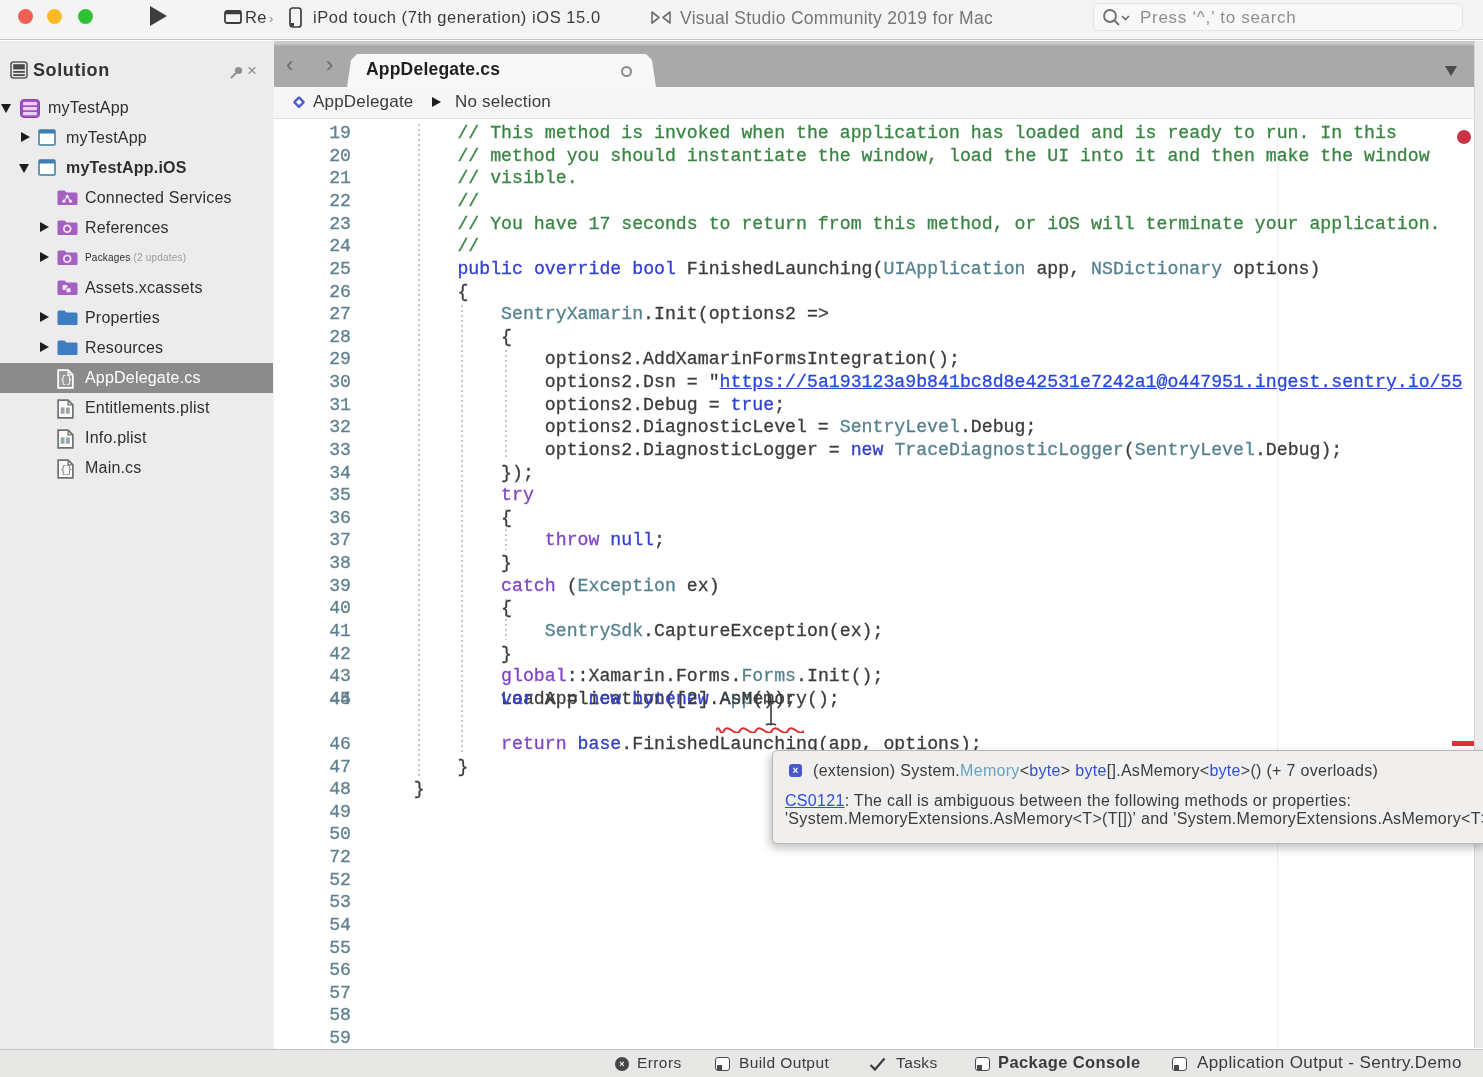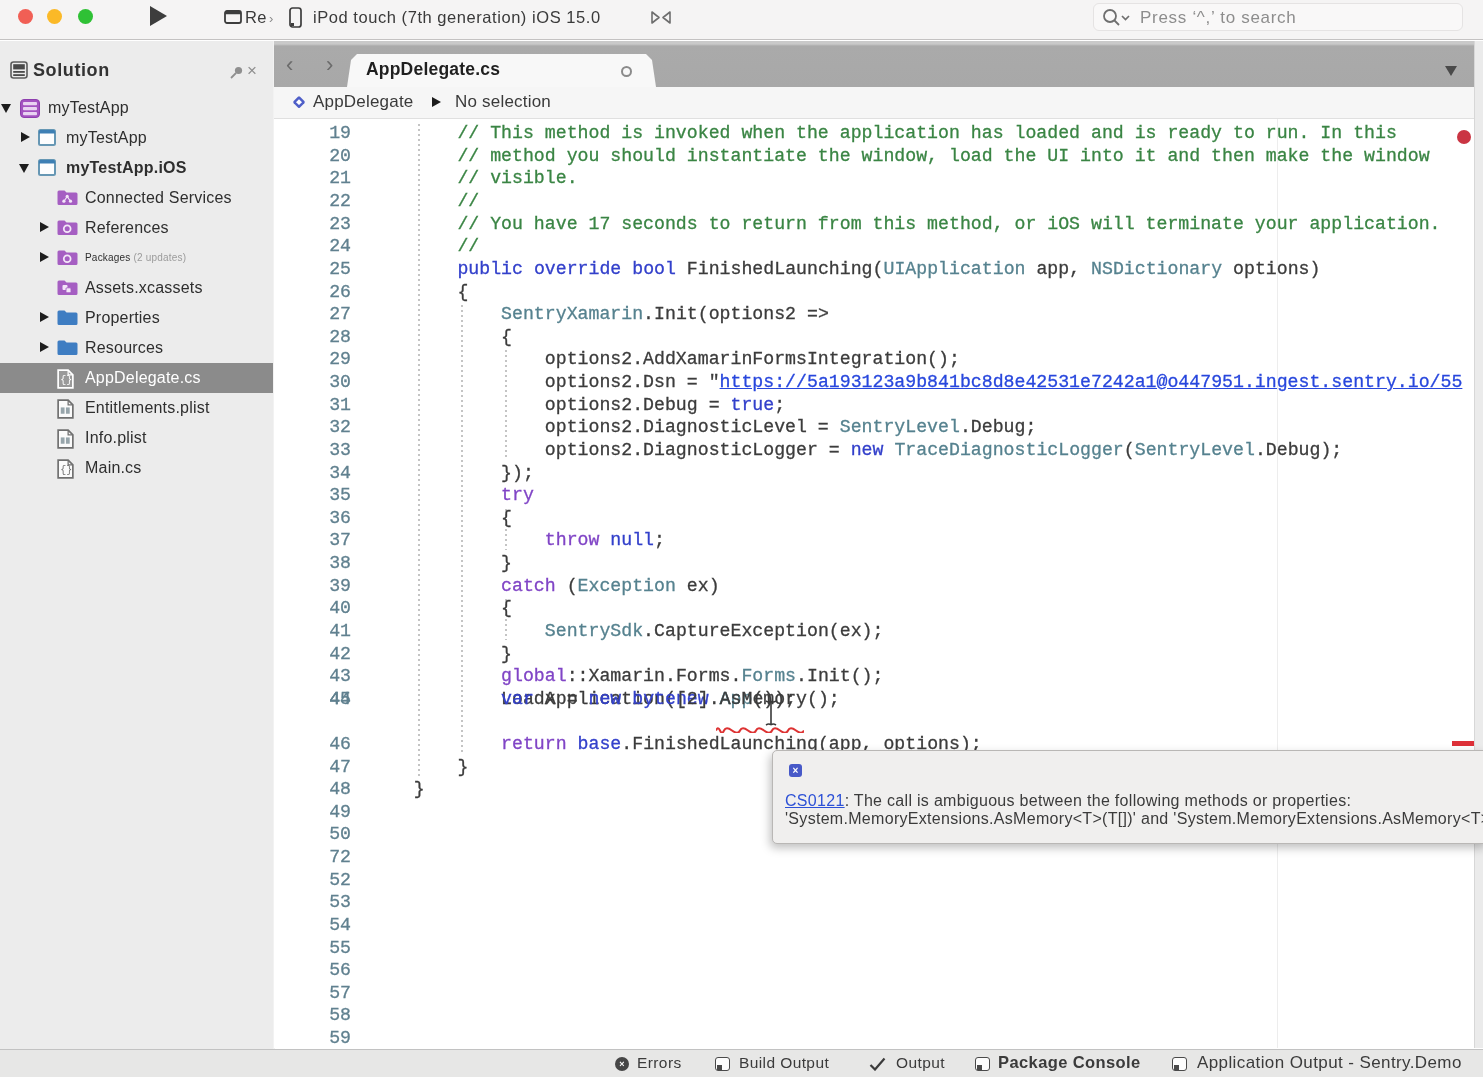--- a/index.html
+++ b/index.html
@@ -66,20 +66,21 @@
   <div class="tbtxt" style="left:245px">Re</div>
   <div class="tbtxt" style="left:269px;color:#8a8a8a;font-size:13px;top:11px">›</div>
   <svg class="abs" style="left:289px;top:7px" width="13" height="21" viewBox="0 0 13 21">
       <rect x="1" y="1" width="11" height="19" rx="2.5" fill="none" stroke="#3d3d3d" stroke-width="1.7"></rect>
       <rect x="2" y="16" width="3" height="3" fill="#3d3d3d"></rect>
     </svg>
   <div class="tbtxt" style="left:313px;letter-spacing:0.55px">iPod touch (7th generation) iOS 15.0</div>
   <svg class="abs" style="left:650px;top:10px" width="22" height="15" viewBox="0 0 22 15">
       <path d="M2 2 L9 7.5 L2 13 Z M20 2 L13 7.5 L20 13 Z" fill="none" stroke="#6e6e6e" stroke-width="1.6" stroke-linejoin="round"></path>
     </svg>
+  <div class="tbtxt" style="left:680px;color:#757575;font-size:17.5px">Visual Studio Community 2019 for Mac</div>
   <div class="abs" style="left:1093px;top:3px;width:370px;height:28px;background:#f9f8f8;border:1px solid #e5e3e3;border-radius:6px"></div>
   <svg class="abs" style="left:1102px;top:8px" width="30" height="19" viewBox="0 0 30 19">
       <circle cx="8" cy="8" r="6" fill="none" stroke="#6f6f6f" stroke-width="1.8"></circle>
       <path d="M12.5 12.5 L17 17" stroke="#6f6f6f" stroke-width="1.8"></path>
       <path d="M20 8 L23.5 11.5 L27 8" fill="none" stroke="#6f6f6f" stroke-width="1.7"></path>
     </svg>
   <div class="tbtxt" style="left:1140px;color:#8d8d8d;font-size:17px;letter-spacing:0.7px">Press ‘^,’ to search</div>
 </div>
 
 <div id="sidebar">
@@ -254,29 +255,30 @@
   </svg>
 <svg class="abs" style="left:763px;top:699px" width="16" height="28" viewBox="0 0 16 28">
     <path d="M3 2 Q6 4 8 2 M8 2 Q10 4 13 2 M8 2 L8 26 M3 26 Q6 24 8 26 M8 26 Q10 24 13 26" fill="none" stroke="#3a3a3a" stroke-width="1.6"></path>
   </svg>
 <div id="scrollstrip"></div>
 <div class="abs" style="left:1457px;top:130px;width:14px;height:14px;border-radius:50%;background:#ca3543"></div>
 <div class="abs" style="left:1452px;top:741px;width:22px;height:5px;background:#dd3038"></div>
 
 <div id="tooltip">
   <div style="position:absolute;left:16px;top:13px;width:13px;height:13px;background:#4759c8;border-radius:3px;color:#fff;font-size:10px;font-weight:bold;text-align:center;line-height:13px">×</div>
+  <div style="position:absolute;left:40px;top:11px;white-space:nowrap">(extension) System.<span style="color:#68a0c4">Memory</span>&lt;<span style="color:#2d51d6">byte</span>&gt; <span style="color:#2d51d6">byte</span>[].AsMemory&lt;<span style="color:#2d51d6">byte</span>&gt;() (+ 7 overloads)</div>
   <div style="position:absolute;left:12px;top:41px;width:700px;line-height:17.5px;white-space:nowrap"><span style="color:#2d51d6;text-decoration:underline">CS0121</span>: The call is ambiguous between the following methods or properties:<br>'System.MemoryExtensions.AsMemory&lt;T&gt;(T[])' and 'System.MemoryExtensions.AsMemory&lt;T&gt;(T[], int)'</div>
 </div>
 
 <div id="bottombar">
   <div class="abs" style="left:615px;top:7px;width:14px;height:14px;border-radius:50%;background:#464646;color:#fff;font-size:9px;text-align:center;line-height:14px;font-weight:bold">×</div>
   <div class="bbtxt" style="left:637px">Errors</div>
   <div class="conicon" style="left:715px"></div>
   <div class="bbtxt" style="left:739px">Build Output</div>
   <svg class="abs" style="left:869px;top:7px" width="17" height="14" viewBox="0 0 17 14">
       <path d="M1.5 8 L6 12.5 L15.5 1.5" fill="none" stroke="#3b3b3b" stroke-width="2.2"></path>
     </svg>
-  <div class="bbtxt" style="left:896px">Output</div>
+  <div class="bbtxt" style="left:896px">Tasks</div>
   <div class="conicon" style="left:975px"></div>
   <div class="bbtxt" style="left:998px;font-weight:bold;font-size:16.5px;top:3px">Package Console</div>
   <div class="conicon" style="left:1172px"></div>
   <div class="bbtxt" style="left:1197px;font-weight:normal;font-size:17px;top:3px">Application Output - Sentry.Demo</div>
 </div>
 
 </body></html>

